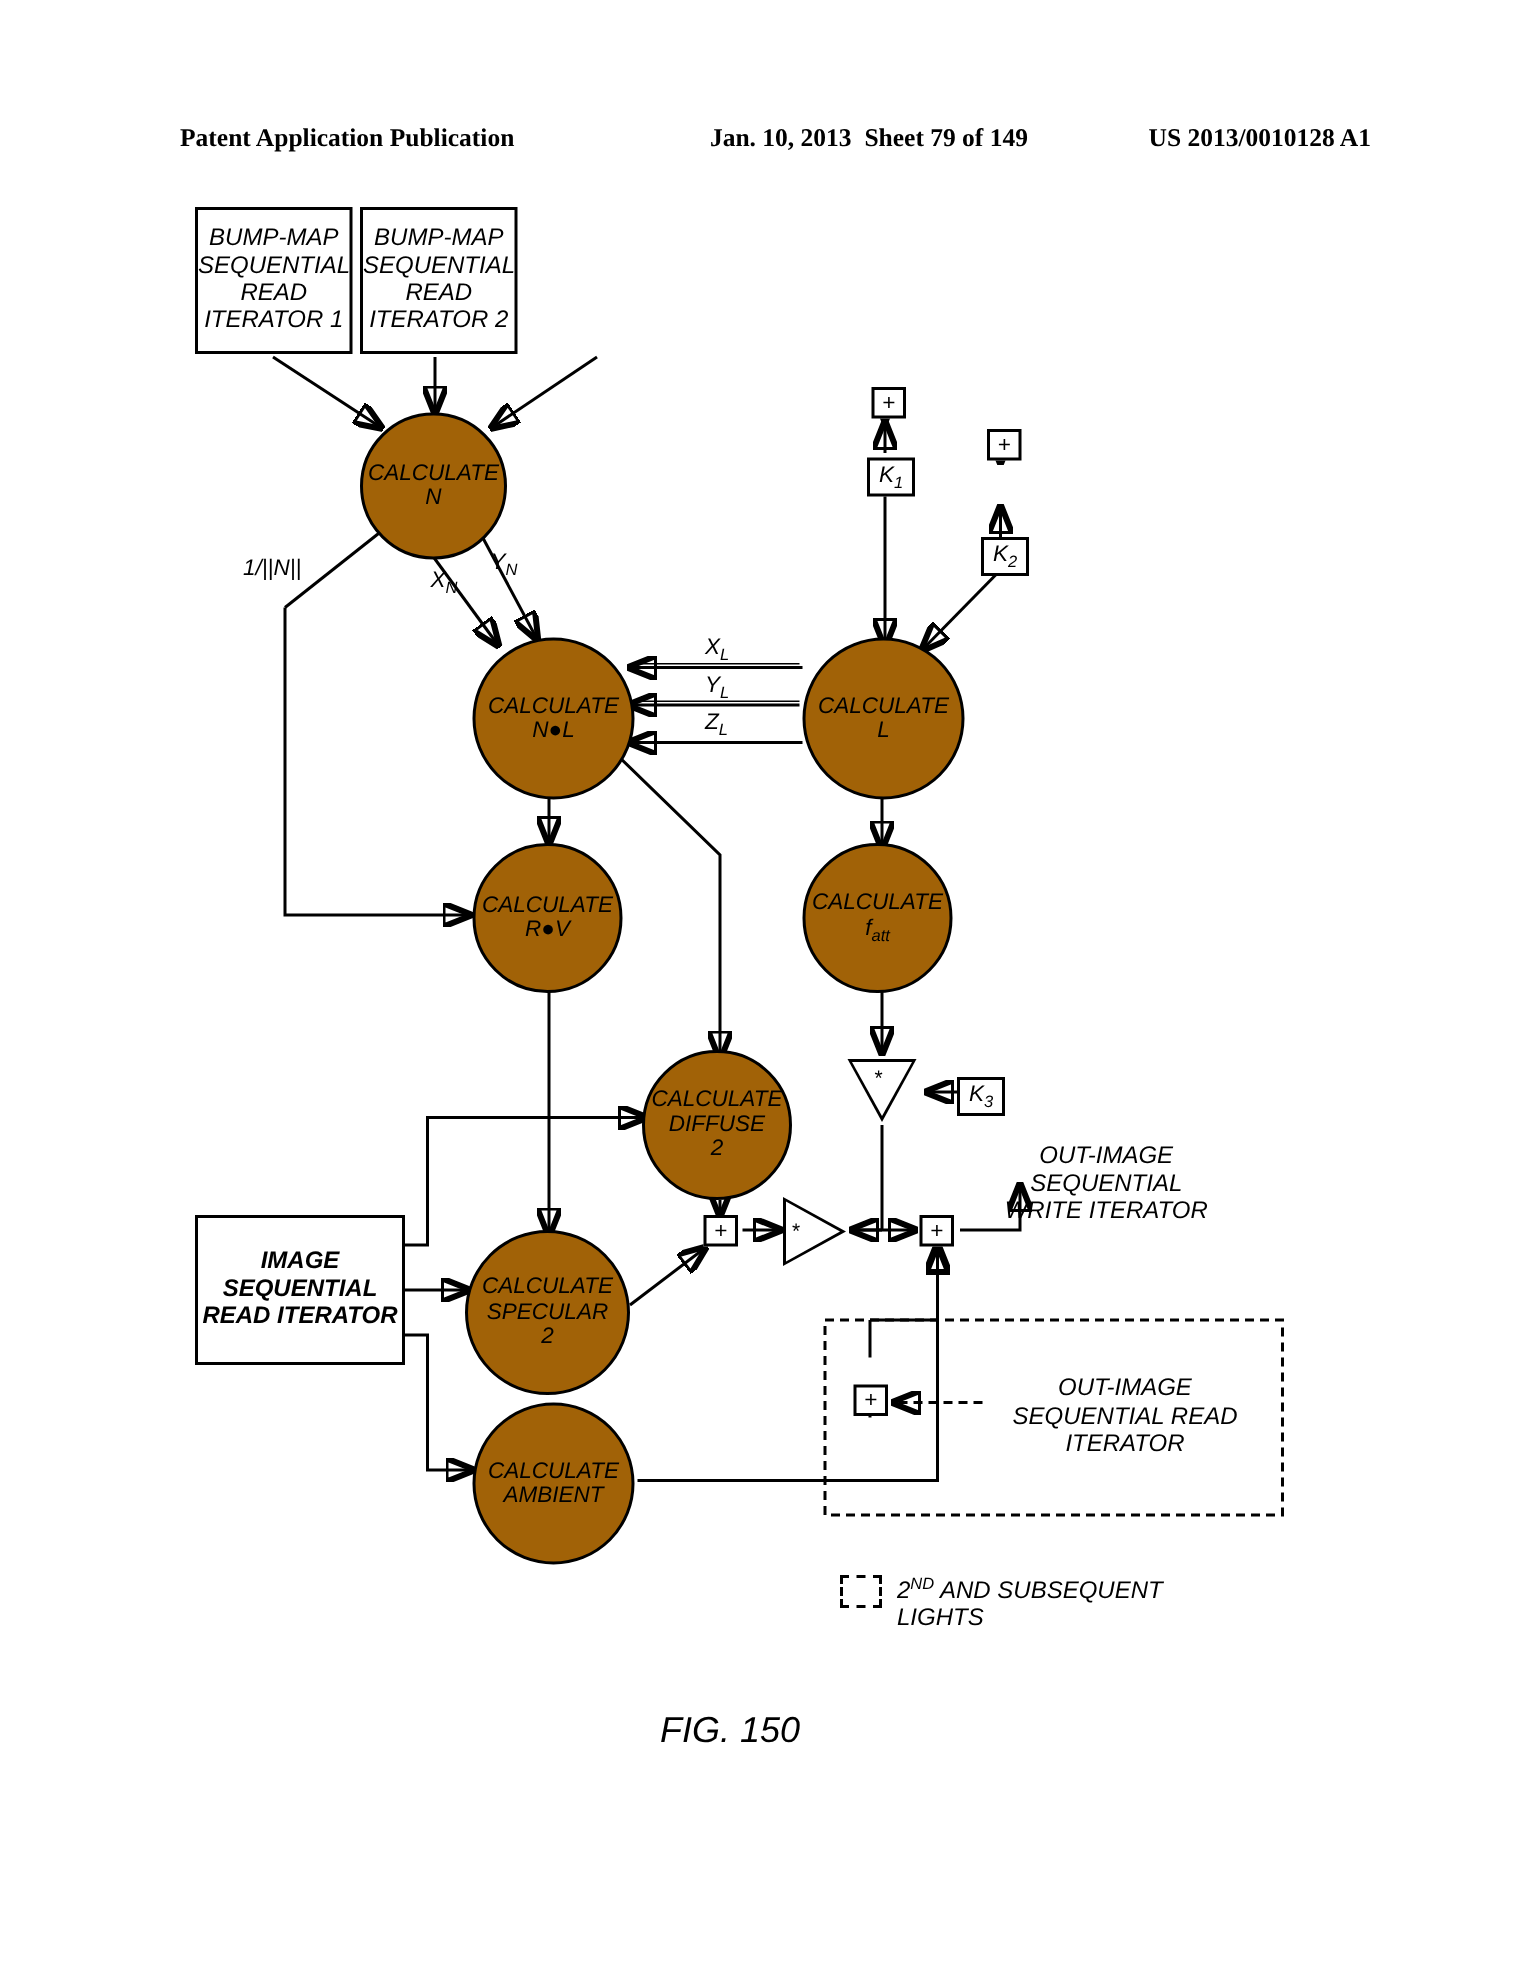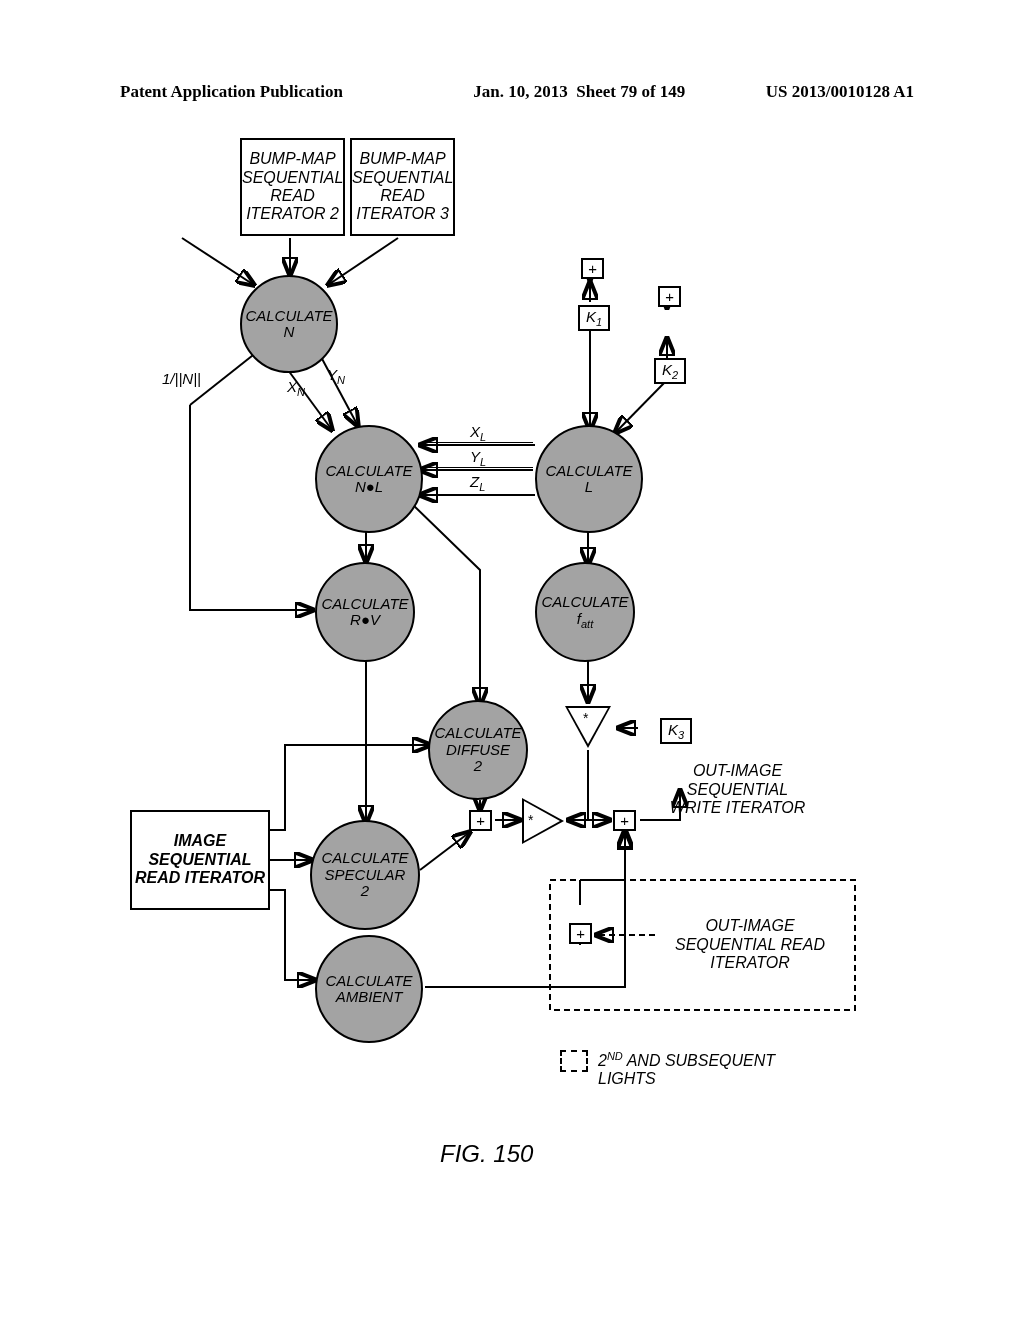--- a/index.html
+++ b/index.html
@@ -68,21 +68,21 @@
     border-radius: 50%;
     display: flex;
     flex-direction: column;
     align-items: center;
     justify-content: center;
     text-align: center;
     font-style: italic;
     font-family: 'Comic Sans MS', 'Arial', sans-serif;
     font-size: 15px;
     line-height: 1.1;
-    background: #a3a3a3;
+    background: #a16207;
   }
   .circle .sub { font-size: 11px; vertical-align: sub; }
 
   .label {
     position: absolute;
     font-style: italic;
     font-family: 'Comic Sans MS', 'Arial', sans-serif;
     font-size: 15px;
   }
   .label .sub { font-size: 11px; vertical-align: sub; }
@@ -223,34 +223,34 @@
     <path d="M150,760 L165,760 L165,850 L195,850" marker-end="url(#ah)"></path>
 
     <line x1="460" y1="815" x2="460" y2="795" marker-end="url(#ah)" class="dashed"></line>
     <line x1="460" y1="775" x2="460" y2="750"></line>
     <path d="M460,750 L505,750 L505,700" marker-end="url(#ah)"></path>
     <line x1="535" y1="805" x2="476" y2="805" marker-end="url(#ah)" class="dashed"></line>
 
     <rect x="430" y="750" width="305" height="130" fill="none" stroke="#000" stroke-width="2" stroke-dasharray="6 4"></rect>
   </svg>
 
+  <div class="rect-box" style="left:10px; top:8px; width:105px; height:98px;">
+    <span class="line">BUMP-MAP SEQUENTIAL READ ITERATOR 1</span>
+  </div>
   <div class="rect-box" style="left:120px; top:8px; width:105px; height:98px;">
     <span class="line">BUMP-MAP SEQUENTIAL READ ITERATOR 2</span>
   </div>
-  <div class="rect-box" style="left:230px; top:8px; width:105px; height:98px;">
-    <span class="line">BUMP-MAP SEQUENTIAL READ ITERATOR 3</span>
-  </div>
 
   <div class="small-box plus" style="left:461px; top:128px;">+</div>
   <div class="small-box" style="left:458px; top:175px;"><span>K</span><span class="sub">1</span></div>
 
   <div class="small-box plus" style="left:538px; top:156px;">+</div>
   <div class="small-box" style="left:534px; top:228px;"><span>K</span><span class="sub">2</span></div>
 
-  <div class="small-box" style="left:540px; top:588px;text-align:right;"><span>K</span><span class="sub">3</span></div>
+  <div class="small-box" style="left:518px; top:588px;text-align:right;"><span>K</span><span class="sub">3</span></div>
 
   <div class="circle" style="left:120px; top:145px; width:98px; height:98px;">
     <span>CALCULATE</span>
       <span>N</span>
   </div>
   <div class="circle" style="left:195px; top:295px; width:108px; height:108px;">
     <span>CALCULATE</span>
       <span>N●L</span>
   </div>
   <div class="circle" style="left:415px; top:295px; width:108px; height:108px;">

